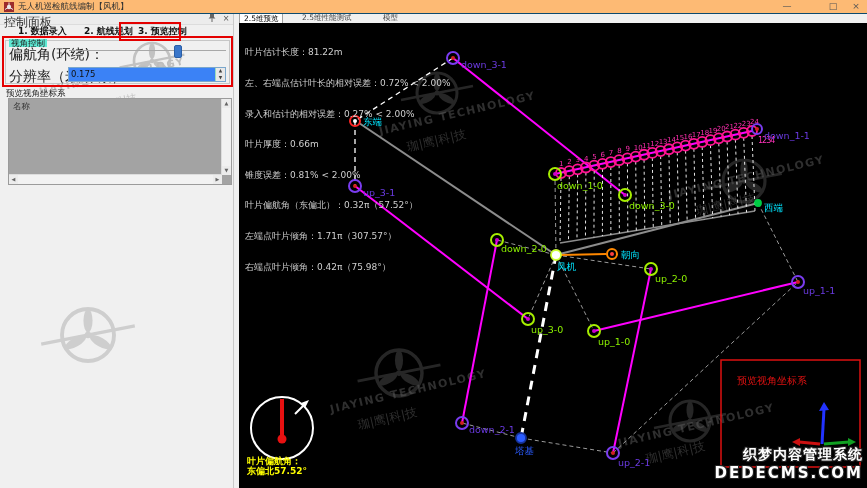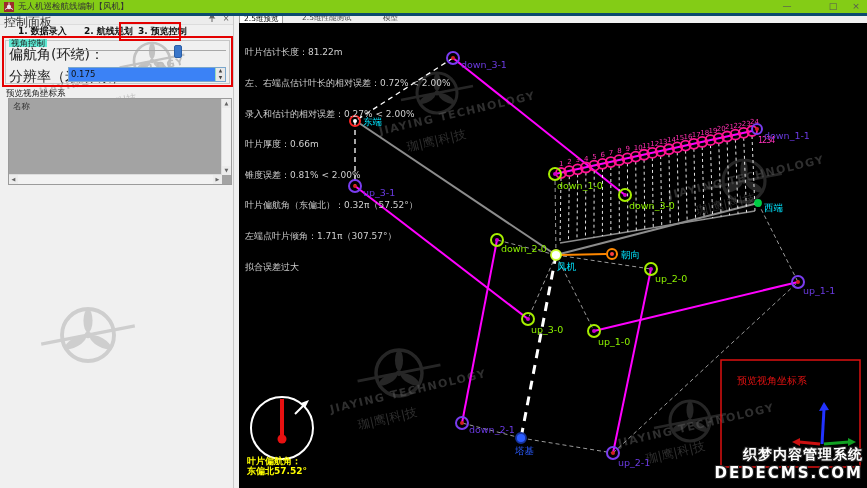--- a/index.html
+++ b/index.html
@@ -1,21 +1,21 @@
 <!DOCTYPE html>
 <html><head>
 <meta charset="utf-8">
 <style>
   html,body{margin:0;padding:0;}
   body{width:867px;height:488px;position:relative;background:#f0f0f0;
        font-family:"DejaVu Sans","Liberation Sans",sans-serif;overflow:hidden;
        outline:1px solid #7a7a7a;}
   
-  .titlebar{position:absolute;left:0;top:0;width:867px;height:13px;background:#84cc16;
-            border-bottom:3px solid #0c4a6e;z-index:30;}
+  .titlebar{position:absolute;left:0;top:0;width:867px;height:13px;background:#fdba74;
+            border-bottom:1px solid #0c4a6e;z-index:30;}
   .app-icon{position:absolute;left:4px;top:2px;}
   .title-text{position:absolute;left:18px;top:1px;font-size:8.5px;color:#333;}
   .winbtn{position:absolute;top:0;height:13px;line-height:13px;text-align:center;
           font-size:9px;color:#555;cursor:default;}
   .winbtn.min{left:774px;width:26px;}
   .winbtn.max{left:820px;width:26px;}
   .winbtn.close{left:846px;width:20px;}
   
   .left-panel{position:absolute;left:0;top:13px;width:233px;height:475px;background:#f0f0f0;
               border-right:1px solid #c9c9c9;z-index:10;}
@@ -386,19 +386,19 @@
       </g>
     </svg>
   <div class="info">
     <div>叶片估计长度：81.22m</div>
     <div>左、右端点估计叶长的相对误差：0.72% &lt; 2.00%</div>
     <div>录入和估计的相对误差：0.27% &lt; 2.00%</div>
     <div>叶片厚度：0.66m</div>
     <div>锥度误差：0.81% &lt; 2.00%</div>
     <div>叶片偏航角（东偏北）：0.32π（57.52°）</div>
     <div>左端点叶片倾角：1.71π（307.57°）</div>
-    <div>拟合误差过大</div>
+    <div>右端点叶片倾角：0.42π（75.98°）</div>
   </div>
   <div class="cms">
     <div class="l1">织梦内容管理系统</div>
     <div class="l2">DEDECMS.COM</div>
   </div>
 </div>
 
 </body></html>

